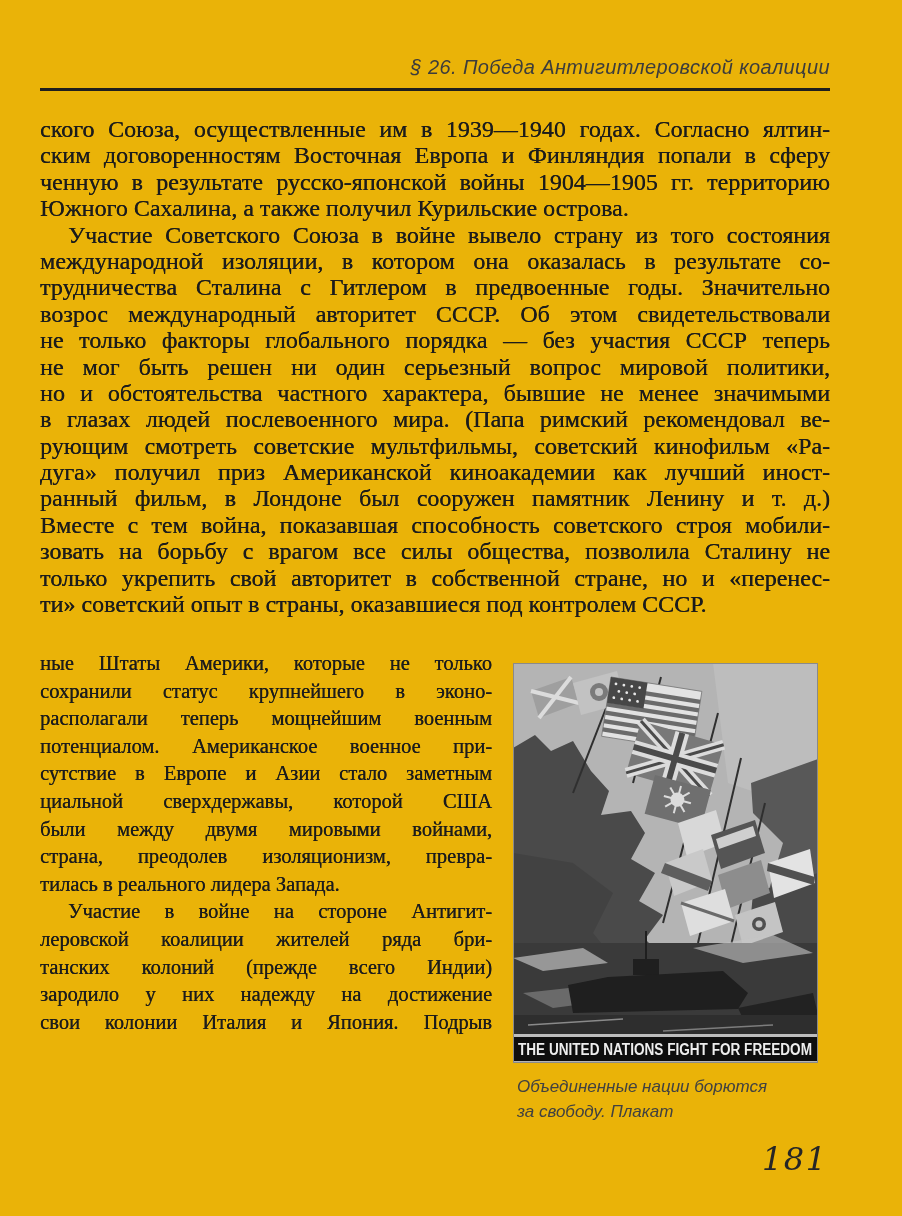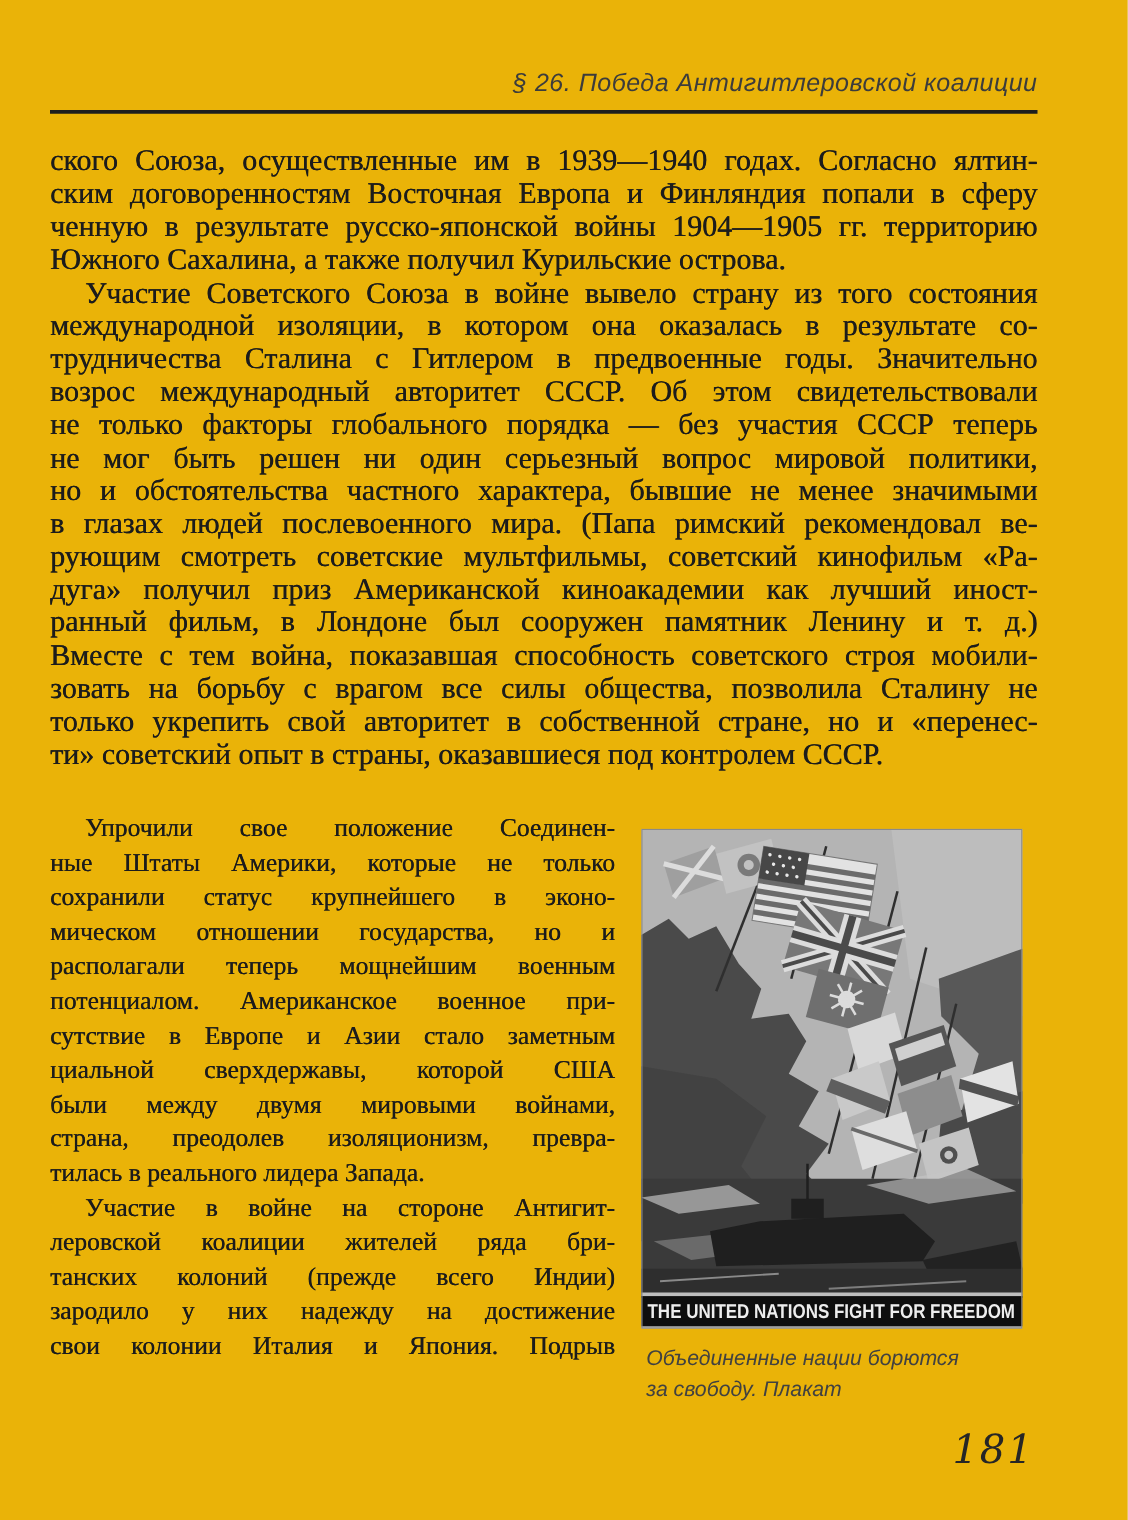--- a/index.html
+++ b/index.html
@@ -73,24 +73,22 @@
       <div class="ln">ранный фильм, в Лондоне был сооружен памятник Ленину и т. д.)</div>
       <div class="ln">Вместе с тем война, показавшая способность советского строя мобили-</div>
       <div class="ln">зовать на борьбу с врагом все силы общества, позволила Сталину не</div>
       <div class="ln">только укрепить свой авторитет в собственной стране, но и «перенес-</div>
       <div class="ln last">ти» советский опыт в страны, оказавшиеся под контролем СССР.</div>
     </div>
   </div>
 
   <div class="col-block">
     <div>
-      <div class="ln first">Упрочили свое положение Соединен-</div>
       <div class="ln">ные Штаты Америки, которые не только</div>
       <div class="ln">сохранили статус крупнейшего в эконо-</div>
-      <div class="ln">мическом отношении государства, но и</div>
       <div class="ln">располагали теперь мощнейшим военным</div>
       <div class="ln">потенциалом. Американское военное при-</div>
       <div class="ln">сутствие в Европе и Азии стало заметным</div>
       <div class="ln">циальной сверхдержавы, которой США</div>
       <div class="ln">были между двумя мировыми войнами,</div>
       <div class="ln">страна, преодолев изоляционизм, превра-</div>
       <div class="ln last">тилась в реального лидера Запада.</div>
     </div>
     <div>
       <div class="ln first">Участие в войне на стороне Антигит-</div>

